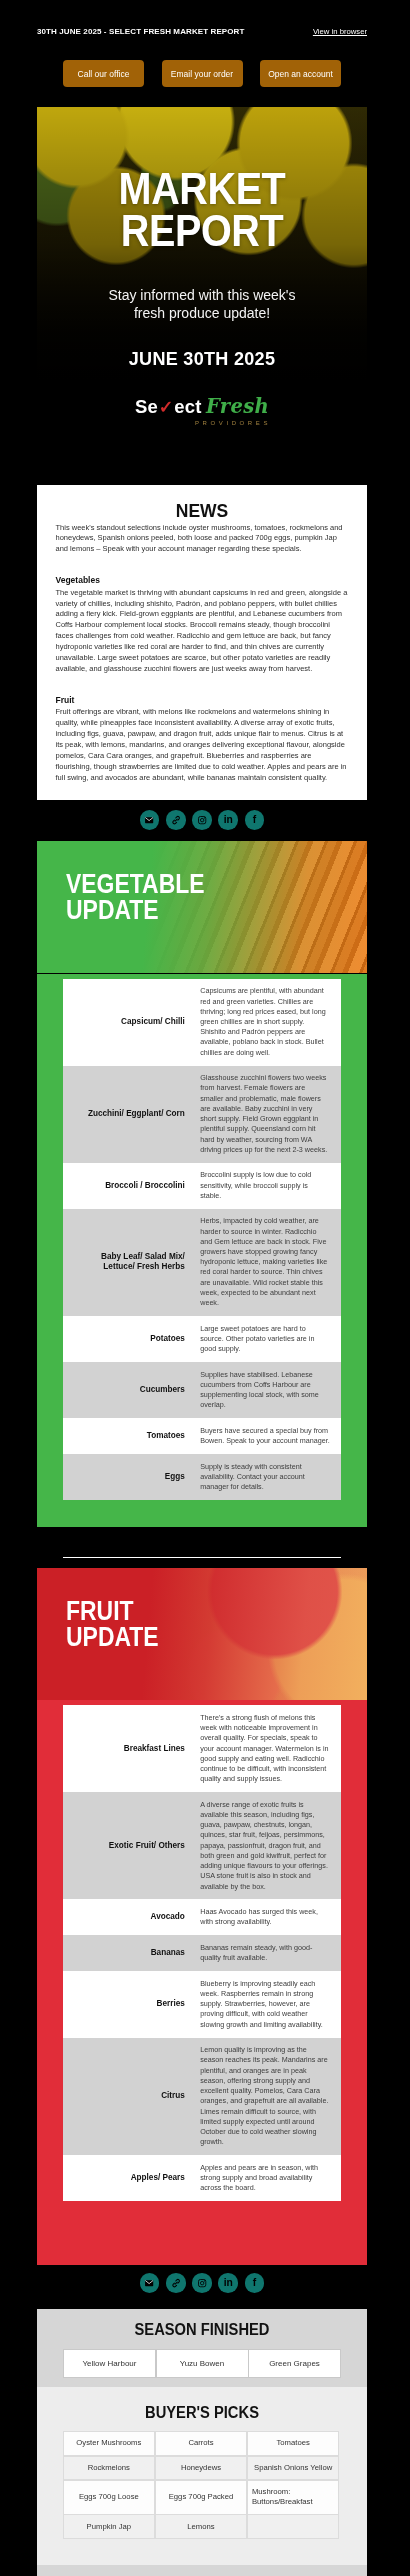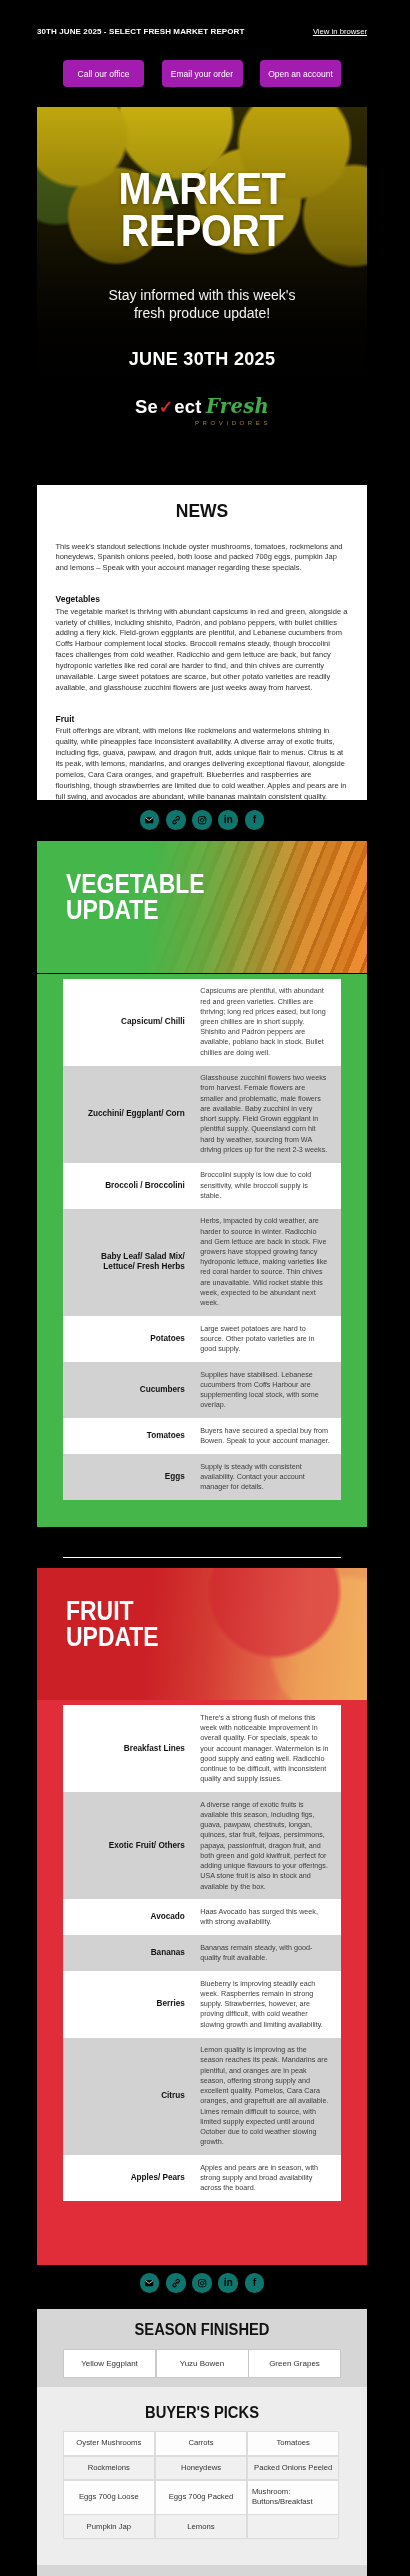--- a/index.html
+++ b/index.html
@@ -12,21 +12,21 @@
 
   
   .topbar { left:37px; top:27px; width:330px; display:flex; justify-content:space-between; align-items:flex-start; }
   .topbar .tb-title { color:#fff; font-size:8px; font-weight:bold; letter-spacing:0.1px; }
   .topbar .tb-link { color:#fff; font-size:7.7px; text-decoration:underline; cursor:pointer; }
 
   
   .btn-row { left:63px; width:278px; display:flex; justify-content:space-between; }
   .btn-row.top { top:60px; }
   .gbtn {
-    width:81px; height:27px; background:#a21caf; border-radius:4.1px; border:none;
+    width:81px; height:27px; background:#a16207; border-radius:4.1px; border:none;
     color:#fff; font-size:8.5px; font-family:inherit; display:flex; align-items:center; justify-content:center; cursor:pointer;
   }
 
   
   .hero {
     left:37px; top:107px; width:330px; height:362px; text-align:center; overflow:hidden;
     background:
       linear-gradient(180deg, rgba(0,0,0,.18) 0%, rgba(0,0,0,.45) 38%, rgba(0,0,0,.88) 62%, #000 76%),
       radial-gradient(circle at 12% 8%,  #e9cb10 0 11%, transparent 12%),
       radial-gradient(circle at 42% 4%,  #f2d513 0 14%, transparent 15%),
@@ -44,21 +44,21 @@
   .hero-sub { margin:34px auto 0; width:222px; color:#f4f4f4; font-size:14px; line-height:1.3; }
   .hero-date { margin-top:26px; color:#fff; font-size:19px; font-weight:800; letter-spacing:0.3px; transform:scaleX(.95); }
   .logo { margin-top:25px; }
   .logo-line { font-size:18.5px; font-weight:bold; color:#fff; letter-spacing:0.3px; }
   .logo-line .check { color:#d22b2b; font-size:17.5px; padding:0 0.5px; }
   .logo-line .fresh { font-family:"DejaVu Serif", serif; font-style:italic; font-weight:bold; color:#3fae49; font-size:19.6px; margin-left:4.1px; }
   .logo-prov { margin-top:2.1px; margin-left:62px; color:#a1813f; font-size:6px; letter-spacing:3.6px; }
 
   
   .news { left:37px; top:485px; width:330px; height:315px; background:#fff; padding:15.5px 18.5px 15.5px; overflow:hidden; }
-  .news h1 { text-align:center; font-size:17.5px; font-weight:800; color:#111; margin-bottom:20px; }
+  .news h1 { text-align:center; font-size:17.5px; font-weight:800; color:#111; margin-bottom:1px; }
   .news p { font-size:7.5px; line-height:1.45; color:#2f2f2f; margin-bottom:8.2px; }
   .news h3 { font-size:8.5px; font-weight:bold; color:#111; margin-bottom:2.6px;margin-top:20px; }
 
   
   .social { left:37px; width:330px; display:flex; justify-content:center; gap:6.7px; }
   .social.row1 { top:810px; }
   .social.row2 { top:2273px; }
   .sicon { width:19.6px; height:19.6px; border-radius:50%; background:#0f766e; display:flex; align-items:center; justify-content:center; cursor:pointer; }
   .sicon svg { display:block; }
   .sicon .txtglyph { font-size:10.3px; font-weight:800; color:#000; font-family:"Liberation Sans",sans-serif; line-height:1; }
@@ -326,35 +326,35 @@
       <span class="txtglyph">in</span>
     </span>
   <span class="sicon">
       <span class="txtglyph">f</span>
     </span>
 </div>
 
 <div class="abs gray-sec season">
   <div class="sec-title">SEASON FINISHED</div>
   <div class="cells3">
-    <div class="cell">Yellow Eggplant</div>
+    <div class="cell">Yellow Harbour</div>
     <div class="cell">Yuzu Bowen</div>
     <div class="cell">Green Grapes</div>
   </div>
 </div>
 
 <div class="abs gray-sec buyers">
   <div class="sec-title">BUYER'S PICKS</div>
   <div class="grid3">
     <div class="gcell r-odd">Oyster Mushrooms</div>
     <div class="gcell r-odd">Carrots</div>
     <div class="gcell r-odd">Tomatoes</div>
     <div class="gcell r-even">Rockmelons</div>
     <div class="gcell r-even">Honeydews</div>
-    <div class="gcell r-even">Packed Onions Peeled</div>
+    <div class="gcell r-even">Spanish Onions Yellow</div>
     <div class="gcell r-odd">Eggs 700g Loose</div>
     <div class="gcell r-odd">Eggs 700g Packed</div>
     <div class="gcell r-odd">Mushroom: Buttons/Breakfast</div>
     <div class="gcell r-even">Pumpkin Jap</div>
     <div class="gcell r-even">Lemons</div>
     <div class="gcell r-even"></div>
   </div>
 </div>
 
 <div class="abs gray-sec short">

